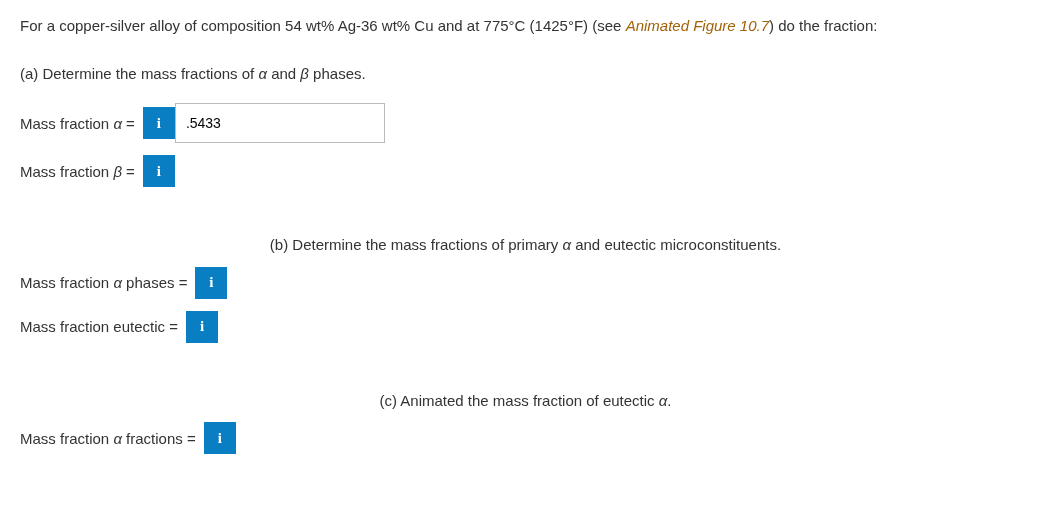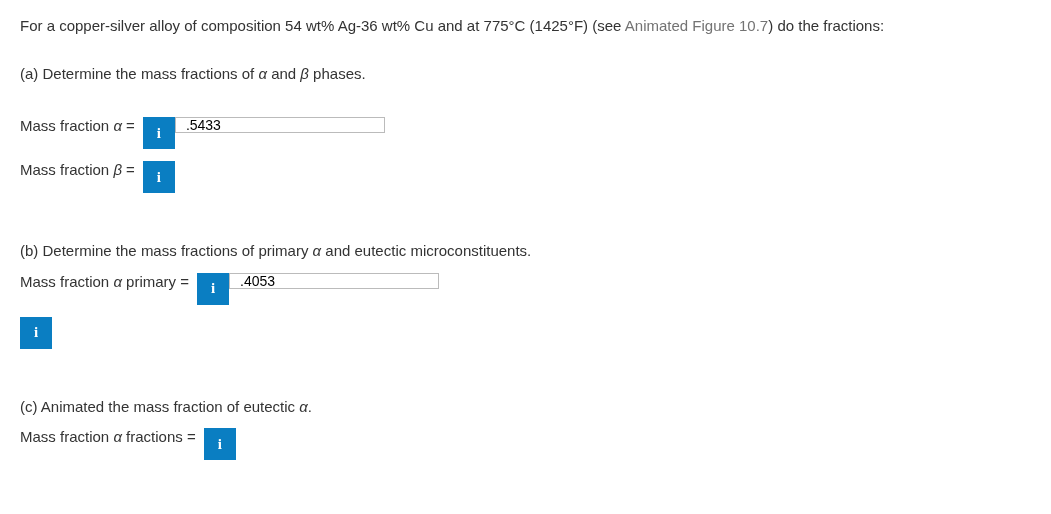--- a/index.html
+++ b/index.html
@@ -13,73 +13,75 @@
       color: #333;
       padding: 15px 20px;
       background: #fff;
       width: 1051px;
     }
     .intro {
       margin-bottom: 25px;
       line-height: 1.5;
     }
     .link {
-      color: #737373;
+      color: #a16207;
       text-decoration: none;
+      font-style: italic;
     }
     .part-label {
-      margin-bottom: 32px;
+      margin-bottom: 18px;
       line-height: 1.5;
     }
     .part-label-b {
       margin-bottom: 10px;
+      text-align: center;
     }
     .italic {
       font-style: italic;
     }
     .input-row {
       display: flex;
-      align-items: flex-start;
+      align-items: center;
       margin-bottom: 12px;
     }
     .label-text {
       margin-right: 8px;
     }
     .info-btn {
       width: 32px;
       height: 32px;
       background: #0a7ec2;
       color: #fff;
       display: flex;
       align-items: center;
       justify-content: center;
       font-weight: bold;
       font-family: Georgia, serif;
       font-size: 15px;
       cursor: pointer;
       flex-shrink: 0;
     }
     .text-input {
-      height: 16px;
+      height: 40px;
       border: 1px solid #bbb;
       padding: 0 10px;
       font-size: 14px;
       font-family: Arial, Helvetica, sans-serif;
       outline: none;
       width: 210px;
     }
     .section-gap {
       height: 35px;
     }
   </style>
 </head>
 <body>
 
 <div class="intro">
-  <span>For a copper-silver alloy of composition 54 wt% Ag-36 wt% Cu and at 775°C (1425°F) (see </span><a href="#" class="link">Animated Figure 10.7</a><span>) do the fractions:</span>
+  <span>For a copper-silver alloy of composition 54 wt% Ag-36 wt% Cu and at 775°C (1425°F) (see </span><a href="#" class="link">Animated Figure 10.7</a><span>) do the fraction:</span>
 </div>
 
 <div class="part-label">
   <span>(a) Determine the mass fractions of </span><span class="italic">α</span><span> and </span><span class="italic">β</span><span> phases.</span>
 </div>
 
 <div class="input-row">
   <span class="label-text">
     <span>Mass fraction </span><span class="italic">α</span><span> = </span>
   </span>
@@ -99,29 +101,29 @@
 </div>
 
 <div class="section-gap"></div>
 
 <div class="part-label part-label-b">
   <span>(b) Determine the mass fractions of primary </span><span class="italic">α</span><span> and eutectic microconstituents.</span>
 </div>
 
 <div class="input-row">
   <span class="label-text">
-    <span>Mass fraction </span><span class="italic">α</span><span> primary = </span>
+    <span>Mass fraction </span><span class="italic">α</span><span> phases = </span>
   </span>
   <div class="info-btn">
       <span>i</span>
     </div>
-  <input type="text" class="text-input" value=".4053" style="">
 </div>
 
 <div class="input-row">
+  <span class="label-text">Mass fraction eutectic = </span>
   <div class="info-btn">
       <span>i</span>
     </div>
 </div>
 
 <div class="section-gap"></div>
 
 <div class="part-label part-label-b">
   <span>(c) Animated the mass fraction of eutectic </span><span class="italic">α</span><span>.</span>
 </div>

